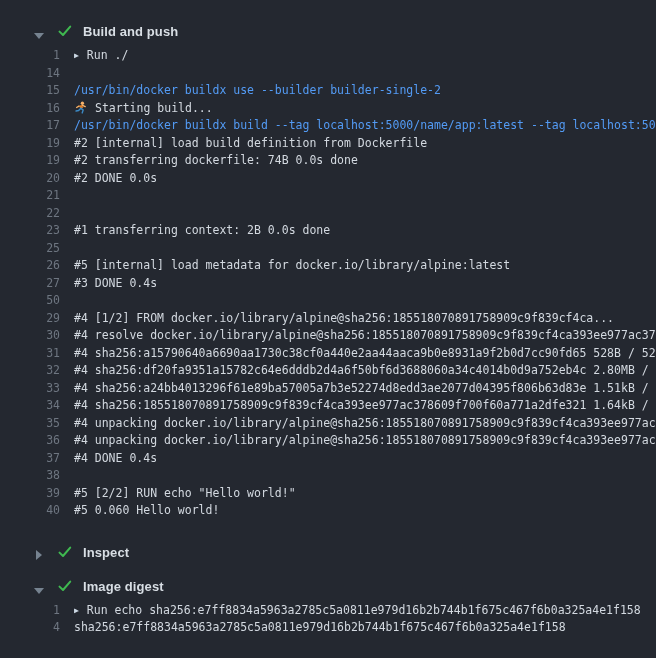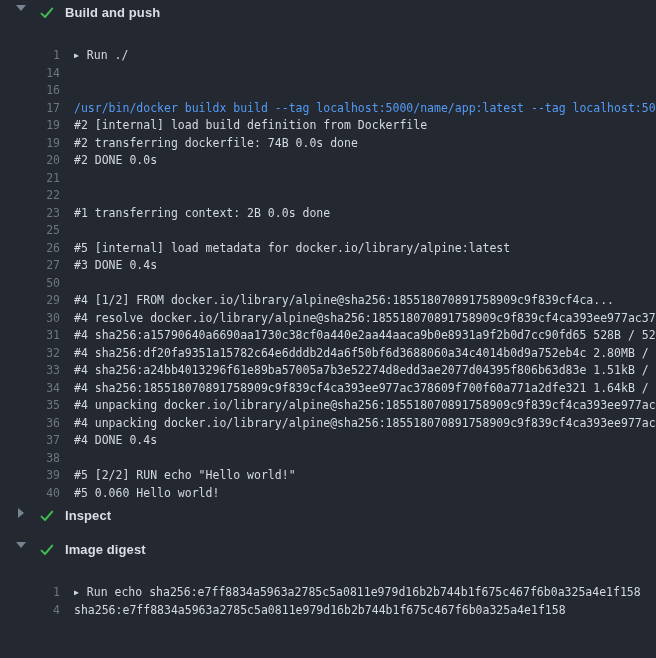--- a/index.html
+++ b/index.html
@@ -3,21 +3,21 @@
 <meta charset="utf-8">
 <style>
   html,body{margin:0;padding:0}
   body{
     width:656px;height:658px;overflow:hidden;
     background:#242830;
     font-family:"Liberation Sans",sans-serif;
     padding-top:5px;box-sizing:border-box;
   }
   .section-header{
-    display:flex;align-items:flex-start;height:34px;padding-left:14px;cursor:pointer;
+    display:flex;align-items:flex-end;height:34px;padding-left:32px;cursor:pointer;
   }
   .twisty{width:14px;margin-right:11px;display:flex;justify-content:center;align-items:center}
   .tri-down{width:0;height:0;border-left:5px solid transparent;border-right:5px solid transparent;border-top:6px solid #768390}
   .tri-right{width:0;height:0;border-top:5px solid transparent;border-bottom:5px solid transparent;border-left:6px solid #768390}
   .check{width:16px;height:16px;margin-right:10px;display:flex;align-items:center;justify-content:center}
   .section-title{color:#d8dee4;font-size:13px;font-weight:600;letter-spacing:.1px}
   .log-body{padding:8px 0 6px 0}
   .line{
     display:flex;align-items:center;height:17.5px;
     font-family:"DejaVu Sans Mono","Liberation Mono",monospace;
@@ -49,22 +49,34 @@
       <span class="section-title">Build and push</span>
     </div>
     <div class="log-body">
         <div class="line">
     <span class="num">1</span>
     <span class="content"><span class="garrow">▶</span><span class="txt">Run ./</span></span>
   </div>
         <div class="line">
     <span class="num">14</span>
   </div>
+        <div class="line cmd">
+    <span class="num">15</span>
+    <span class="content"><span class="txt">/usr/bin/docker buildx use --builder builder-single-2</span></span>
+  </div>
         <div class="line">
     <span class="num">16</span>
+    <span class="content"><span class="icon-slot"><svg width="14" height="14" viewBox="0 0 16 16">
+    <circle cx="9.6" cy="2.6" r="1.9" fill="#f7b26a"></circle>
+    <path d="M5.2 5.4 L9.2 4.6 L10.6 7.6 L7.4 8.4 Z" fill="#e67e22"></path>
+    <path d="M9.8 5 L12.8 6.4" stroke="#f7b26a" stroke-width="1.5" stroke-linecap="round" fill="none"></path>
+    <path d="M5.6 5.8 L3 7.4" stroke="#f7b26a" stroke-width="1.5" stroke-linecap="round" fill="none"></path>
+    <path d="M7.8 8.2 L10.4 10.4 L9.4 13.6" stroke="#3b88c3" stroke-width="1.7" stroke-linecap="round" fill="none"></path>
+    <path d="M7.6 8.6 L5.2 10.8 L2.4 11.4" stroke="#3b88c3" stroke-width="1.7" stroke-linecap="round" fill="none"></path>
+  </svg></span><span class="txt">Starting build...</span></span>
   </div>
         <div class="line cmd">
     <span class="num">17</span>
     <span class="content"><span class="txt">/usr/bin/docker buildx build --tag localhost:5000/name/app:latest --tag localhost:5000</span></span>
   </div>
         <div class="line">
     <span class="num">19</span>
     <span class="content"><span class="txt">#2 [internal] load build definition from Dockerfile</span></span>
   </div>
         <div class="line">

